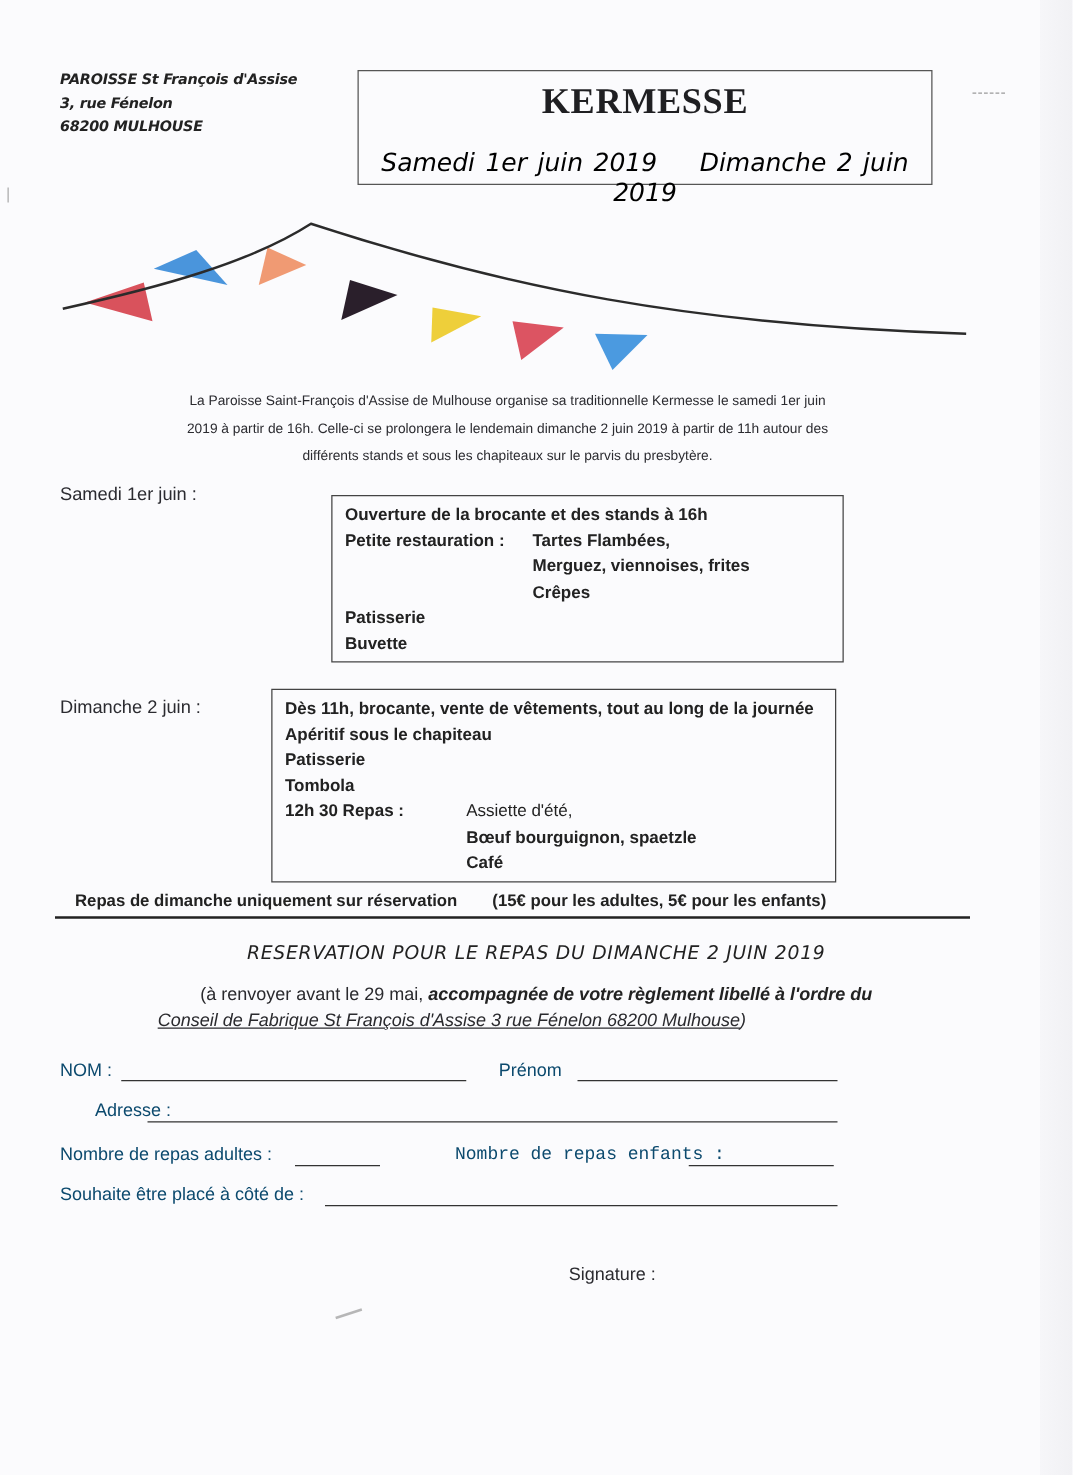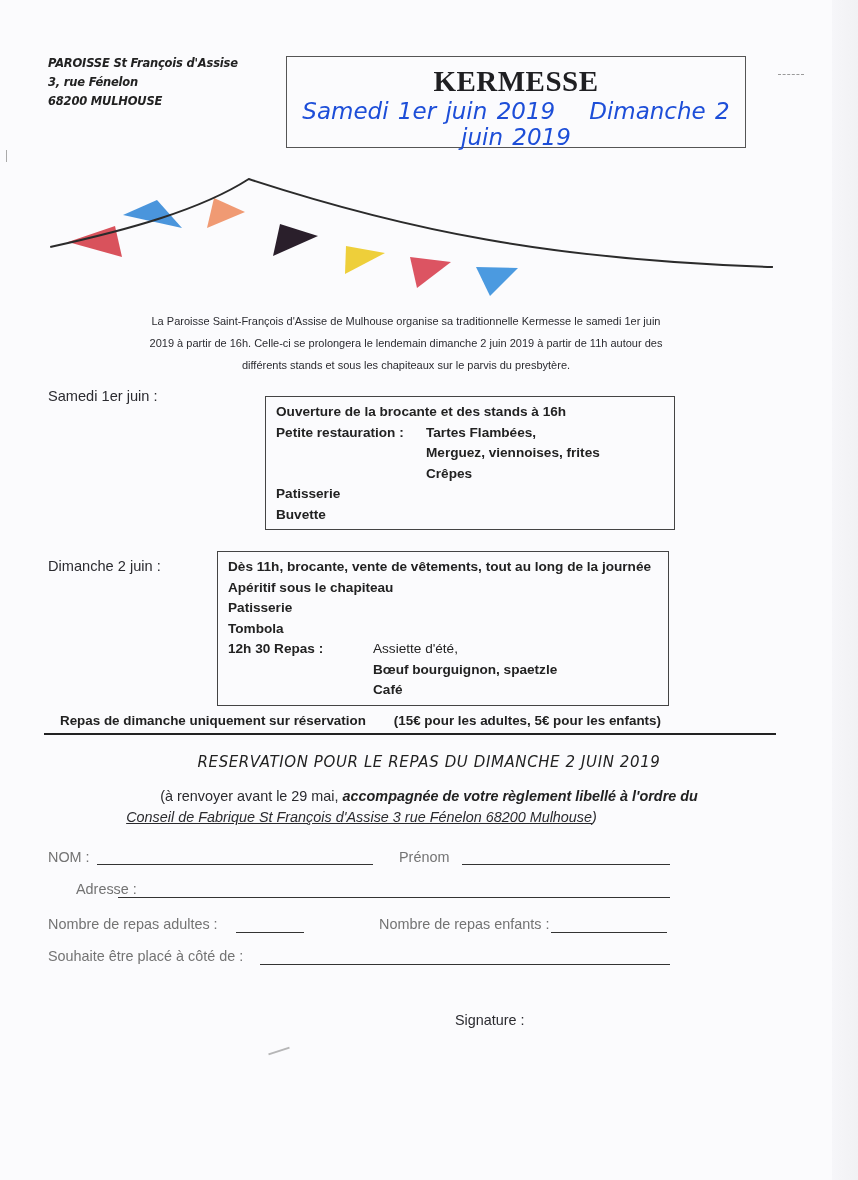--- a/index.html
+++ b/index.html
@@ -7,38 +7,38 @@
     width: 858px; height: 1180px; position: relative; overflow: hidden;
     background: #fbfbfd;
     font-family: "Liberation Sans", "DejaVu Sans", sans-serif;
     color: #2a2a2e;
   }
   .abs { position: absolute; }
   .edge-shade { position: absolute; right: 0; top: 0; width: 26px; height: 1180px; background: linear-gradient(to right, #f6f6f9, #f1f1f4); }
   .header-addr { left: 48px; top: 54px; font-family: "DejaVu Sans", sans-serif; font-style: italic; font-weight: bold; font-size: 11.5px; line-height: 19px; color: #222; letter-spacing: -0.2px; }
   .title-box { left: 286px; top: 56px; width: 460px; height: 92px; border: 1.5px solid #555; box-sizing: border-box; text-align: center; }
   .title-main { margin-top: 8px; font-family: "Liberation Serif", "DejaVu Serif", serif; font-weight: bold; font-size: 29px; letter-spacing: 0.5px; color: #1f1f22; }
-  .title-dates { margin-top: 0; font-family: "DejaVu Sans", sans-serif; font-style: italic; font-size: 23px; color: #1d4ed8; word-spacing: 2px; }
+  .title-dates { margin-top: 20px; font-family: "DejaVu Sans", sans-serif; font-style: italic; font-size: 20px; color: #000000; word-spacing: 2px; }
   .title-dates span + span { margin-left: 34px; }
   .bunting { left: 40px; top: 170px; }
   .intro { left: 36px; top: 310px; width: 740px; font-size: 11px; line-height: 22px; color: #2b2b30; text-align: center; }
   .day-label { font-size: 14.6px; color: #2b2b30; }
   .box { border: 1.5px solid #444; box-sizing: border-box; font-weight: bold; font-size: 13.6px; line-height: 20.5px; color: #222; padding: 5px 10px 0 10px; }
   .box .row { display: flex; }
   .box .lbl1 { width: 150px; }
   .box .lbl2 { width: 145px; }
   .note { left: 60px; top: 713px; font-weight: bold; font-size: 13.4px; color: #222; }
   .note span + span { margin-left: 28px; }
   .rule { left: 44px; top: 733px; width: 732px; height: 2px; background: #222; }
   .resa-title { left: 0; width: 858px; top: 753px; text-align: center; font-family: "DejaVu Sans", sans-serif; font-style: italic; font-size: 15px; color: #222; letter-spacing: 0.6px; }
   .resa-sub { left: 0; width: 858px; top: 788px; text-align: center; font-size: 14.4px; color: #2a2a2e; }
   .resa-sub b { color: #222; font-style: italic; }
   .resa-addr { left: 0; width: 723px; top: 809px; text-align: center; font-size: 14.4px; font-style: italic; color: #2a2a2e; }
   .resa-addr u { text-decoration: underline; }
-  .field-label { font-size: 14.4px; color: #737373; }
+  .field-label { font-size: 14.4px; color: #0c4a6e; }
   .line { position: absolute; height: 1px; background: #333; }
   .signature { left: 455px; top: 1012px; font-size: 14.4px; color: #2b2b30; }
   .smudge { left: 268px; top: 1050px; width: 22px; height: 2px; background: #999; transform: rotate(-18deg); opacity: 0.7; }
   .dash-mark { left: 778px; top: 74px; width: 26px; height: 1px; border-top: 1px dashed #9a9a9a; }
   .tick-mark { left: 6px; top: 150px; width: 1px; height: 12px; background: #aaa; }
 </style>
 </head>
 <body>
 
 <div class="edge-shade"></div>
@@ -130,20 +130,20 @@
 <div class="abs field-label" style="left:48px; top:849px;">NOM :</div>
 <div class="line" style="left:97px; top:864px; width:276px;"></div>
 <div class="abs field-label" style="left:399px; top:849px;">Prénom</div>
 <div class="line" style="left:462px; top:864px; width:208px;"></div>
 
 <div class="abs field-label" style="left:48px; top:881px;margin-left:28px;">Adresse :</div>
 <div class="line" style="left:118px; top:897px; width:552px;"></div>
 
 <div class="abs field-label" style="left:48px; top:916px;">Nombre de repas adultes :</div>
 <div class="line" style="left:236px; top:932px; width:68px;"></div>
-<div class="abs field-label" style="left:379px; top:916px;">Nombre de repas enfants :</div>
+<div class="abs field-label" style="left:364px; top:916px;font-family:Liberation Mono, monospace;">Nombre de repas enfants :</div>
 <div class="line" style="left:551px; top:932px; width:116px;"></div>
 
 <div class="abs field-label" style="left:48px; top:948px;">Souhaite être placé à côté de :</div>
 <div class="line" style="left:260px; top:964px; width:410px;"></div>
 
 <div class="abs signature">Signature :</div>
 <div class="abs smudge"></div>
 
 </body></html>

